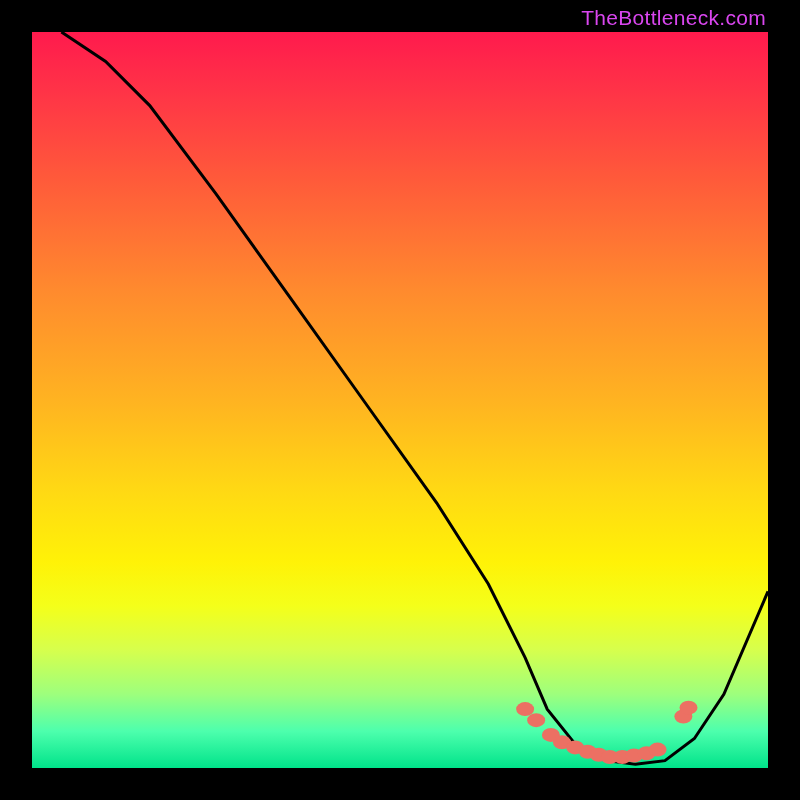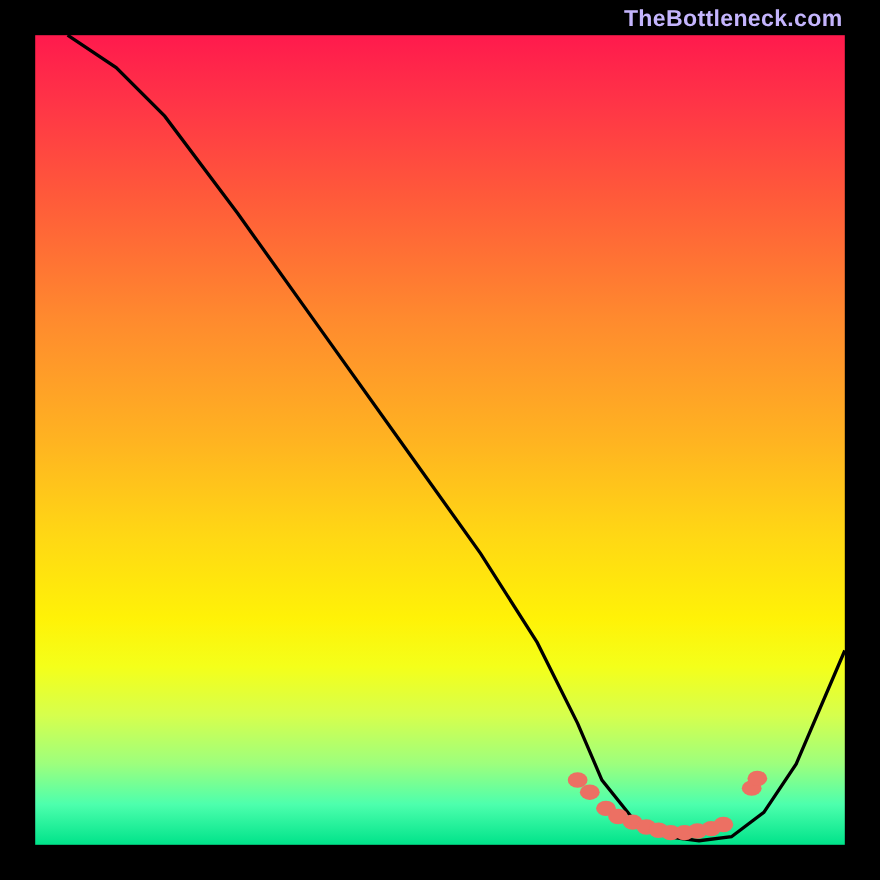--- a/index.html
+++ b/index.html
@@ -30,22 +30,22 @@
       #9dff7d 90%,
       #4dffad 95%,
       #00e38a 100%);
   }
   .watermark {
     position: absolute;
     top: 6px;
     right: 34px;
     font-family: Arial, Helvetica, sans-serif;
     font-size: 21px;
-    font-weight: 700;
-    color: #c4b5fd;
+    font-weight: 400;
+    color: #d946ef;
     letter-spacing: 0.3px;
     z-index: 20;
   }
   svg.curve {
     position: absolute;
     left: 0; top: 0;
     width: 100%; height: 100%;
     overflow: visible;
   }
 </style>

